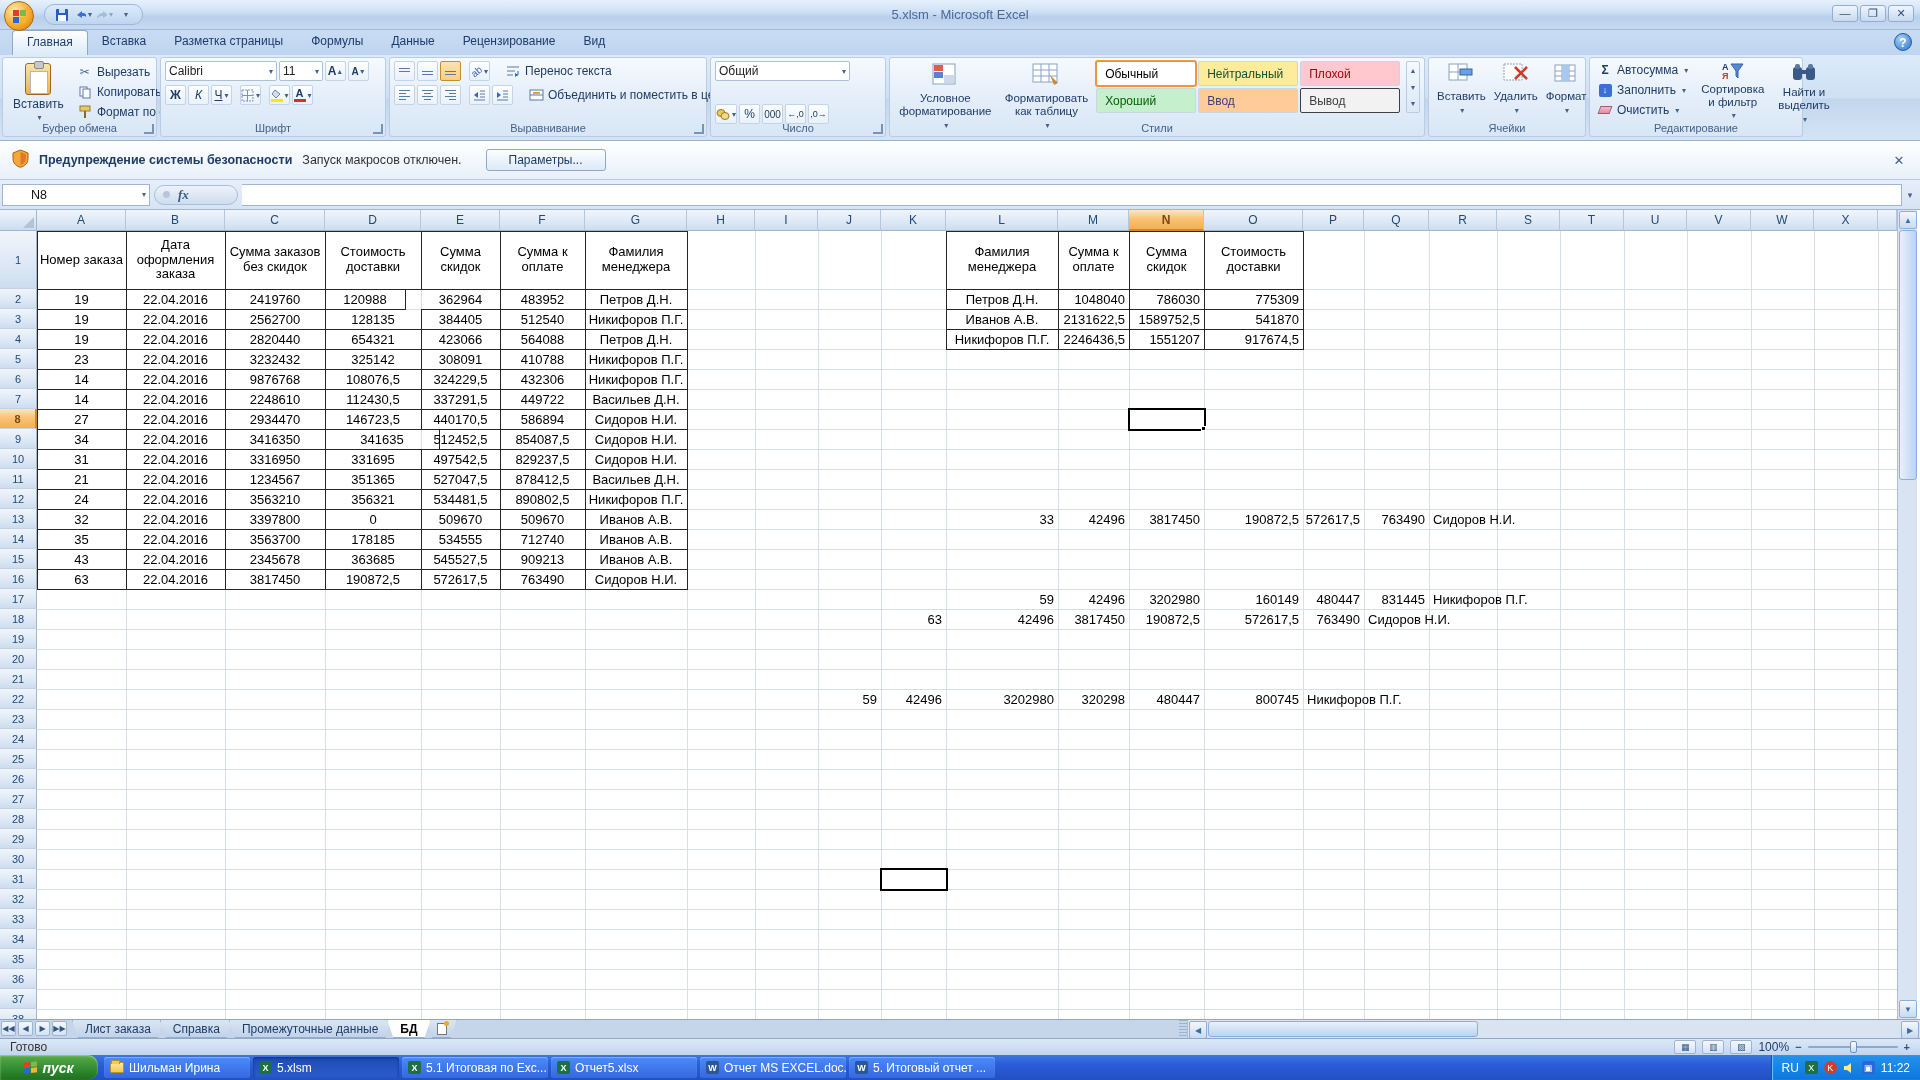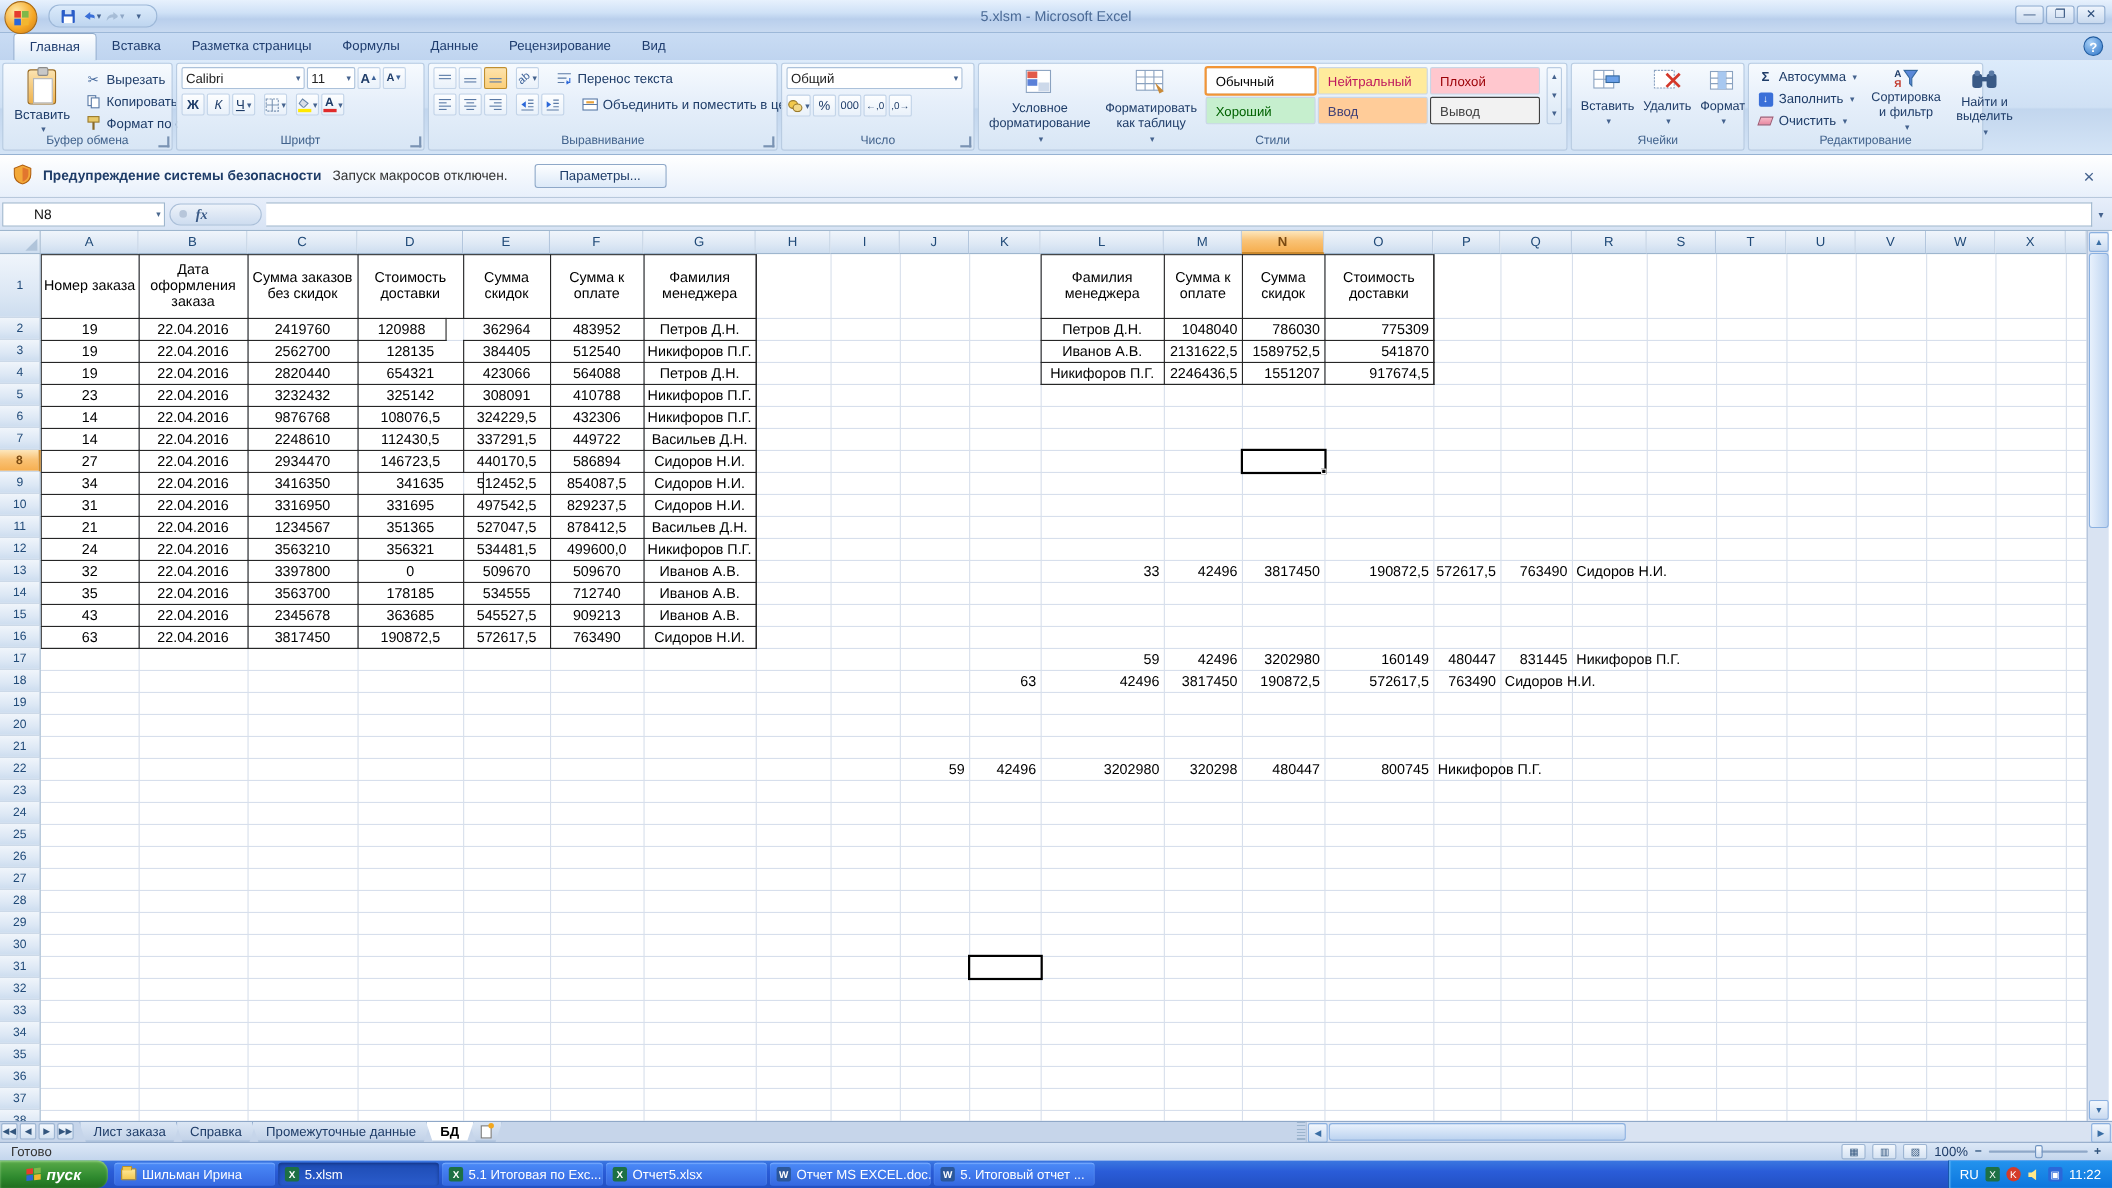--- a/index.html
+++ b/index.html
@@ -387,21 +387,21 @@
             </span>
             <span>Объединить и поместить в центре</span>
             <span class="dd">▾</span>
           </div>
       </div>
       <div class="grplabel">Выравнивание</div>
       <div class="launcher"></div>
     </div>
 
     <div class="grp" style="width:176px">
-      <div class="combo" style="width:160px;margin-bottom:5px">
+      <div class="combo" style="width:135px;margin-bottom:23px">
           <span>Общий</span>
           <span class="dd">▾</span>
         </div>
       <div class="btnrow">
         <span class="tinybtn">
             <span style="position:relative;width:14px;height:12px"><svg width="14" height="12">
                 <ellipse cx="5" cy="5" rx="4" ry="3.5" fill="#f2c94c" stroke="#9a7a2a"></ellipse>
                 <ellipse cx="9" cy="8" rx="4" ry="3.5" fill="#f2d98a" stroke="#9a7a2a"></ellipse>
               </svg></span>
             <span class="dd">▾</span>
@@ -434,21 +434,21 @@
                 <line x1="1" y1="13" x2="25" y2="13" stroke="#8aa2c0"></line>
                 <line x1="9" y1="1" x2="9" y2="19" stroke="#8aa2c0"></line>
                 <line x1="17" y1="1" x2="17" y2="19" stroke="#8aa2c0"></line>
                 <path d="M18 12 L26 20 L22 22 Z" fill="#c98a38"></path>
               </svg></span>
           <span>Форматировать как таблицу</span>
             <span class="dd">▾</span>
         </div>
         <div id="style-gallery">
             <div class="styleitem selected" style="background: rgb(255, 255, 255); color: rgb(0, 0, 0);">Обычный</div>
-            <div class="styleitem" style="background: rgb(255, 235, 156); color: #be185d;">Нейтральный</div>
+            <div class="styleitem" style="background: rgb(255, 235, 156); color: #14532d;">Нейтральный</div>
             <div class="styleitem" style="background: rgb(255, 199, 206); color: rgb(156, 0, 6);">Плохой</div>
             <div class="styleitem" style="background: rgb(198, 239, 206); color: rgb(0, 97, 0);">Хороший</div>
             <div class="styleitem" style="background: rgb(255, 204, 153); color: rgb(63, 63, 118);">Ввод</div>
             <div class="styleitem bordered" style="background: rgb(242, 242, 242); color: rgb(63, 63, 63);">Вывод</div>
           </div>
         <div class="gal-scroll" style="height:52px">
             <span>▲</span>
             <span>▼</span>
             <span>▼</span>
           </div>
@@ -772,21 +772,21 @@
       <div class="cell ac bd" style="left: 225px; top: 259px; width: 101px; height: 21px;">1234567</div>
       <div class="cell ac bd" style="left: 325px; top: 259px; width: 97px; height: 21px;">351365</div>
       <div class="cell ac bd" style="left: 421px; top: 259px; width: 80px; height: 21px;">527047,5</div>
       <div class="cell ac bd" style="left: 500px; top: 259px; width: 86px; height: 21px;">878412,5</div>
       <div class="cell ac bd" style="left: 585px; top: 259px; width: 103px; height: 21px;">Васильев Д.Н.</div>
       <div class="cell ac bd" style="left: 37px; top: 279px; width: 90px; height: 21px;">24</div>
       <div class="cell ac bd" style="left: 126px; top: 279px; width: 100px; height: 21px;">22.04.2016</div>
       <div class="cell ac bd" style="left: 225px; top: 279px; width: 101px; height: 21px;">3563210</div>
       <div class="cell ac bd" style="left: 325px; top: 279px; width: 97px; height: 21px;">356321</div>
       <div class="cell ac bd" style="left: 421px; top: 279px; width: 80px; height: 21px;">534481,5</div>
-      <div class="cell ac bd" style="left: 500px; top: 279px; width: 86px; height: 21px;">499600,0</div>
+      <div class="cell ac bd" style="left: 500px; top: 279px; width: 86px; height: 21px;">890802,5</div>
       <div class="cell ac bd" style="left: 585px; top: 279px; width: 103px; height: 21px;">Никифоров П.Г.</div>
       <div class="cell ac bd" style="left: 37px; top: 299px; width: 90px; height: 21px;">32</div>
       <div class="cell ac bd" style="left: 126px; top: 299px; width: 100px; height: 21px;">22.04.2016</div>
       <div class="cell ac bd" style="left: 225px; top: 299px; width: 101px; height: 21px;">3397800</div>
       <div class="cell ac bd" style="left: 325px; top: 299px; width: 97px; height: 21px;">0</div>
       <div class="cell ac bd" style="left: 421px; top: 299px; width: 80px; height: 21px;">509670</div>
       <div class="cell ac bd" style="left: 500px; top: 299px; width: 86px; height: 21px;">509670</div>
       <div class="cell ac bd" style="left: 585px; top: 299px; width: 103px; height: 21px;">Иванов А.В.</div>
       <div class="cell ac bd" style="left: 37px; top: 319px; width: 90px; height: 21px;">35</div>
       <div class="cell ac bd" style="left: 126px; top: 319px; width: 100px; height: 21px;">22.04.2016</div>

